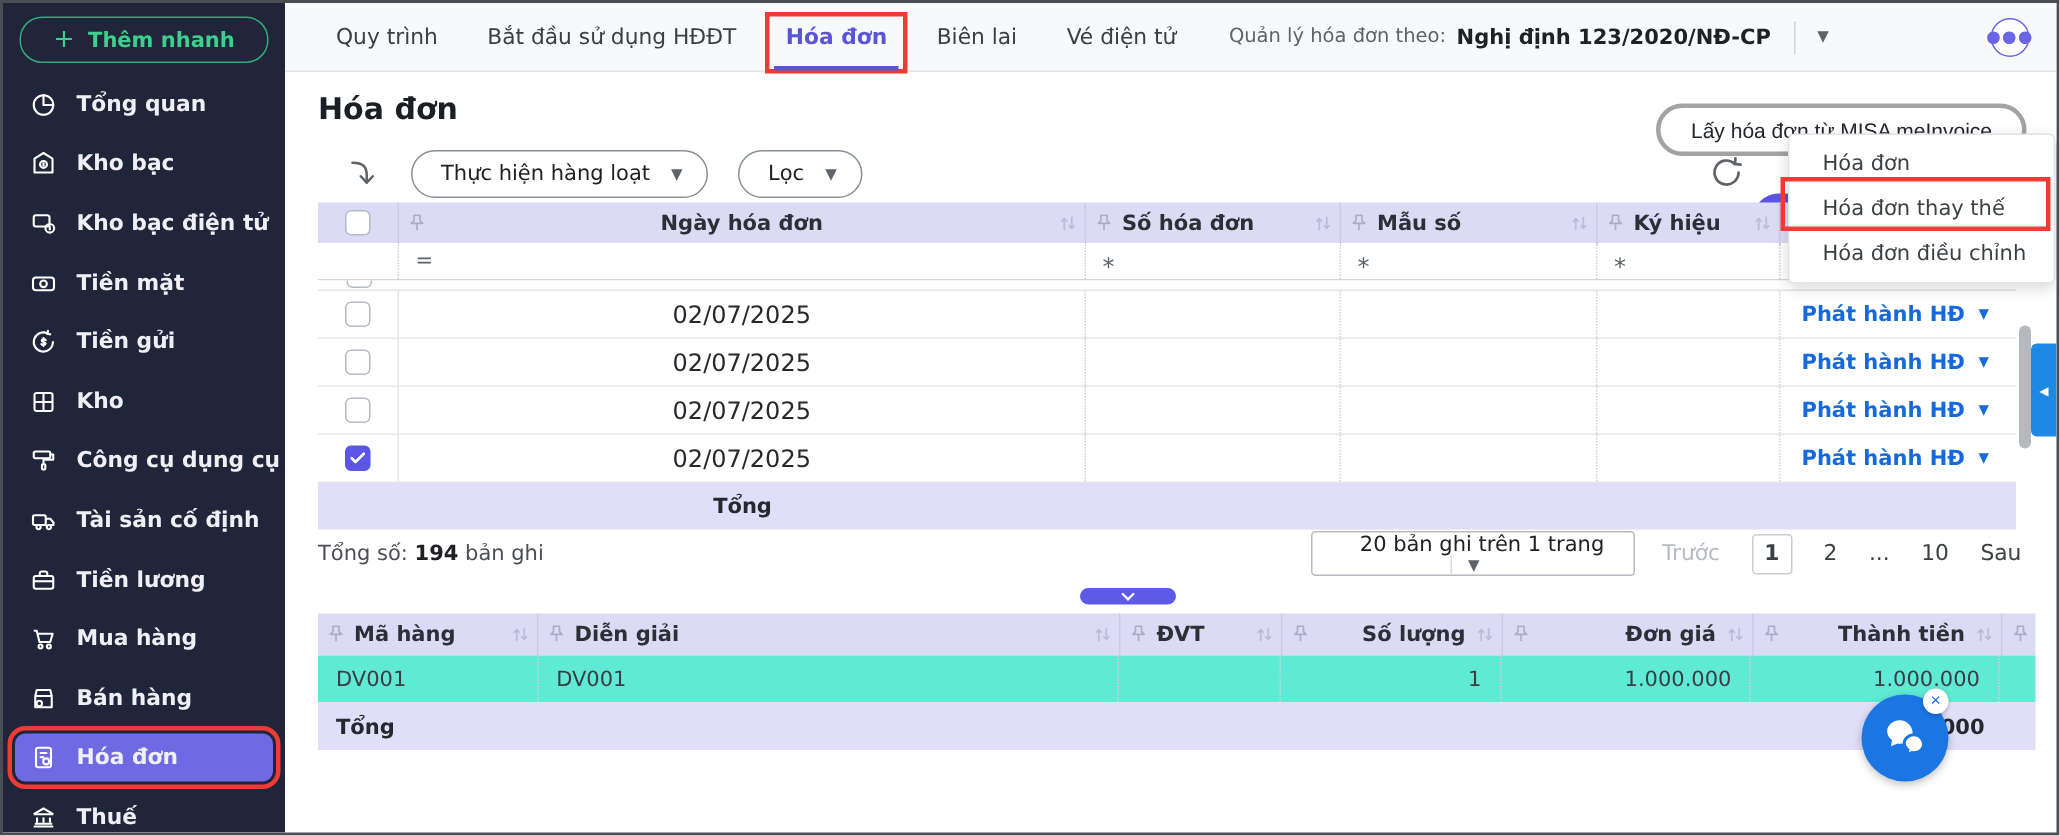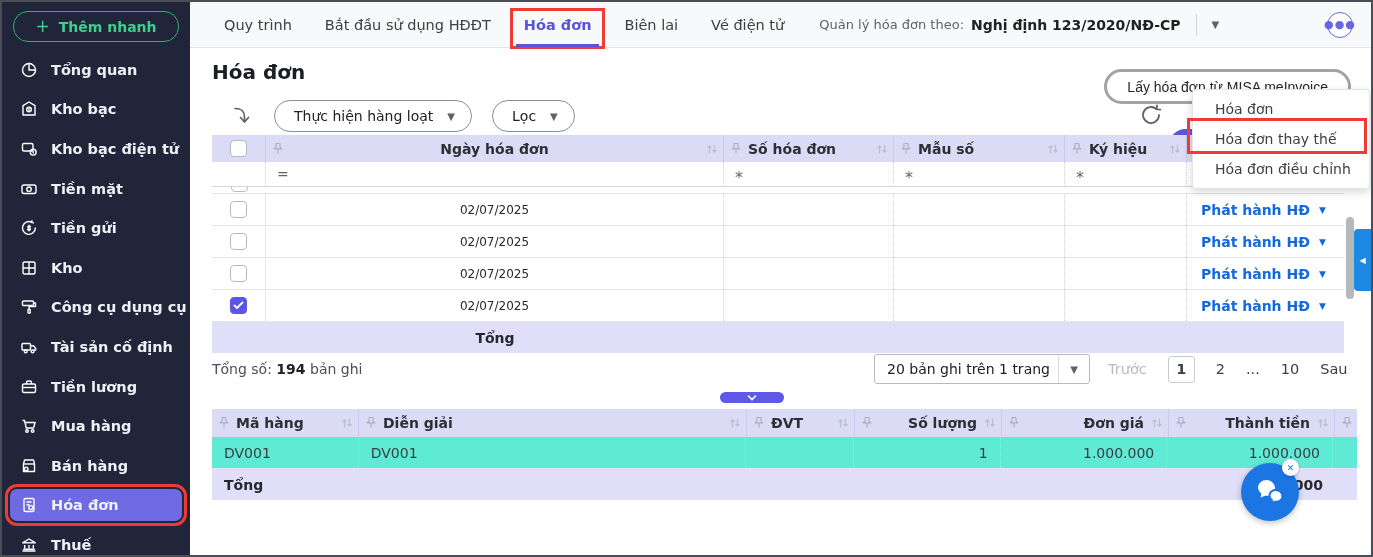--- a/index.html
+++ b/index.html
@@ -75,32 +75,32 @@
   .w-act{width:157px;}
   .filter-row{display:flex;height:24px;background:#fff;border-bottom:1px solid #d6d6d6;}
   .op{font-size:14px;color:#5f6368;padding-left:11px;}
   .op.star{font-size:16px;padding-top:7px;}
   .sliver{height:6px;border-bottom:1px solid #e4e4e4;position:relative;overflow:hidden;background:#fff;}
   .sliver .cb{position:absolute;left:19px;top:-12px;}
   .drow{display:flex;height:31px;border-bottom:1px solid #e6e6e6;background:#fff;}
   .cbx{display:flex;align-items:center;justify-content:center;box-sizing:border-box;border-right:1px solid #e6e6e6;}
   .cb{width:17px;height:17px;border:1.5px solid #b4bac2;border-radius:4px;background:#fff;box-sizing:border-box;cursor:pointer;display:flex;align-items:center;justify-content:center;}
   .cb.checked{background:#5b55e8;border-color:#5b55e8;}
-  .datec{justify-content:center;font-size:12px;color:#26282e;}
+  .datec{justify-content:center;font-size:16px;color:#26282e;}
   .pub{color:#1669da;font-weight:bold;font-size:14px;display:flex;align-items:center;gap:9px;padding-left:14px;cursor:pointer;}
   .pub .tri{font-size:9px;}
   .trow1{display:flex;height:31px;background:#e0def8;align-items:center;}
   .trow1 .sp{width:54px;}
   .trow1 .tl{width:458px;text-align:center;font-size:14px;font-weight:bold;color:#26282e;}
 
   
   .records{position:absolute;left:210px;top:359px;font-size:14px;color:#4b4e55;}
   .records b{color:#202124;}
   .page-size{position:absolute;left:872px;top:352px;width:216px;height:30px;border:1px solid #b6bac1;border-radius:3px;
-    display:flex;align-items:center;background:#fff;box-sizing:border-box;cursor:pointer;}
+    display:flex;align-items:center;background:#fff;box-sizing:border-box;cursor:pointer;flex-direction:column;}
   .page-size .txt{flex:1;font-size:14px;color:#202124;padding-left:12px;}
   .page-size .cwrap{width:30px;height:100%;border-left:1px solid #d9dce0;display:flex;align-items:center;justify-content:center;}
   .pager{position:absolute;left:1106px;top:352px;height:30px;display:flex;align-items:center;gap:21px;font-size:14.5px;color:#3c4043;}
   .pager .prev{color:#b7bbc1;cursor:default;}
   .pager .pg{cursor:pointer;}
   .pager .cur{width:25px;height:25px;border:1px solid #c8ccd1;border-radius:3px;display:flex;align-items:center;justify-content:center;font-weight:bold;background:#fff;}
 
   .splitter{position:absolute;left:718px;top:390px;width:64px;height:11px;background:#5f59e8;border-radius:8px;
     display:flex;align-items:center;justify-content:center;cursor:pointer;z-index:3;}
 

